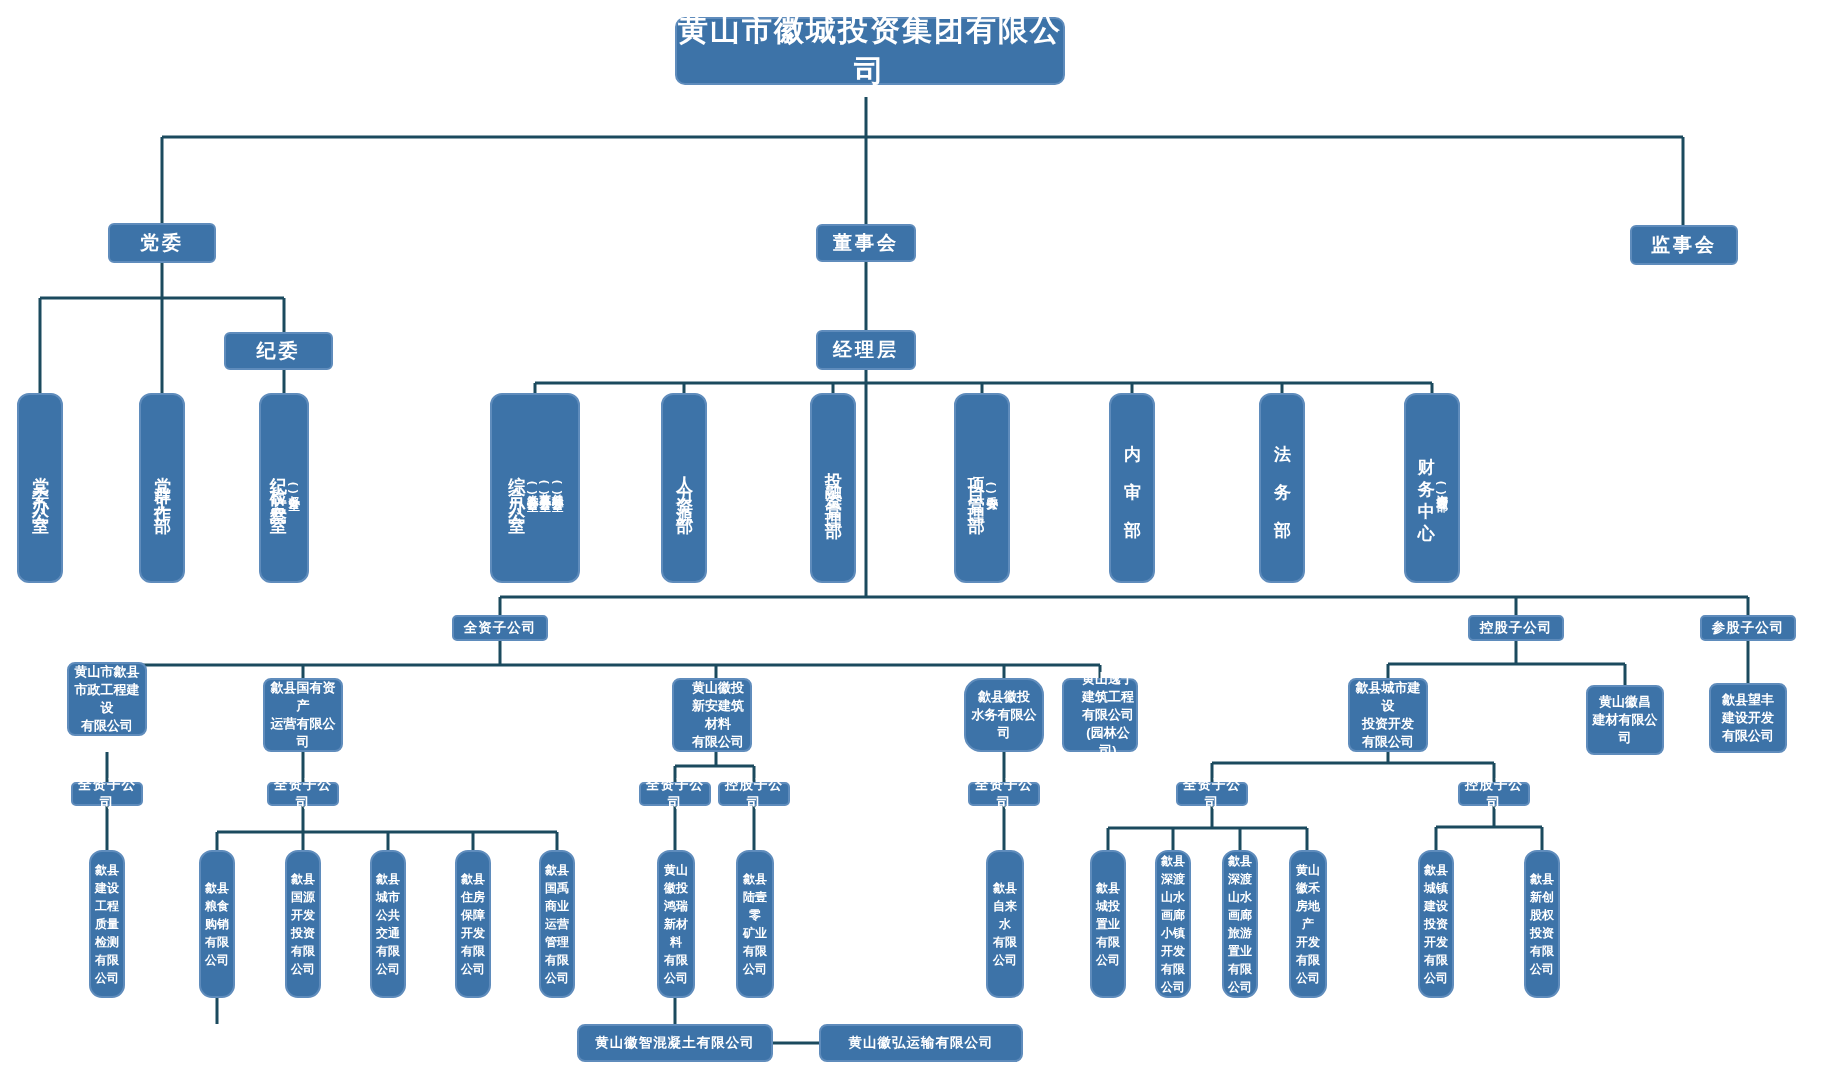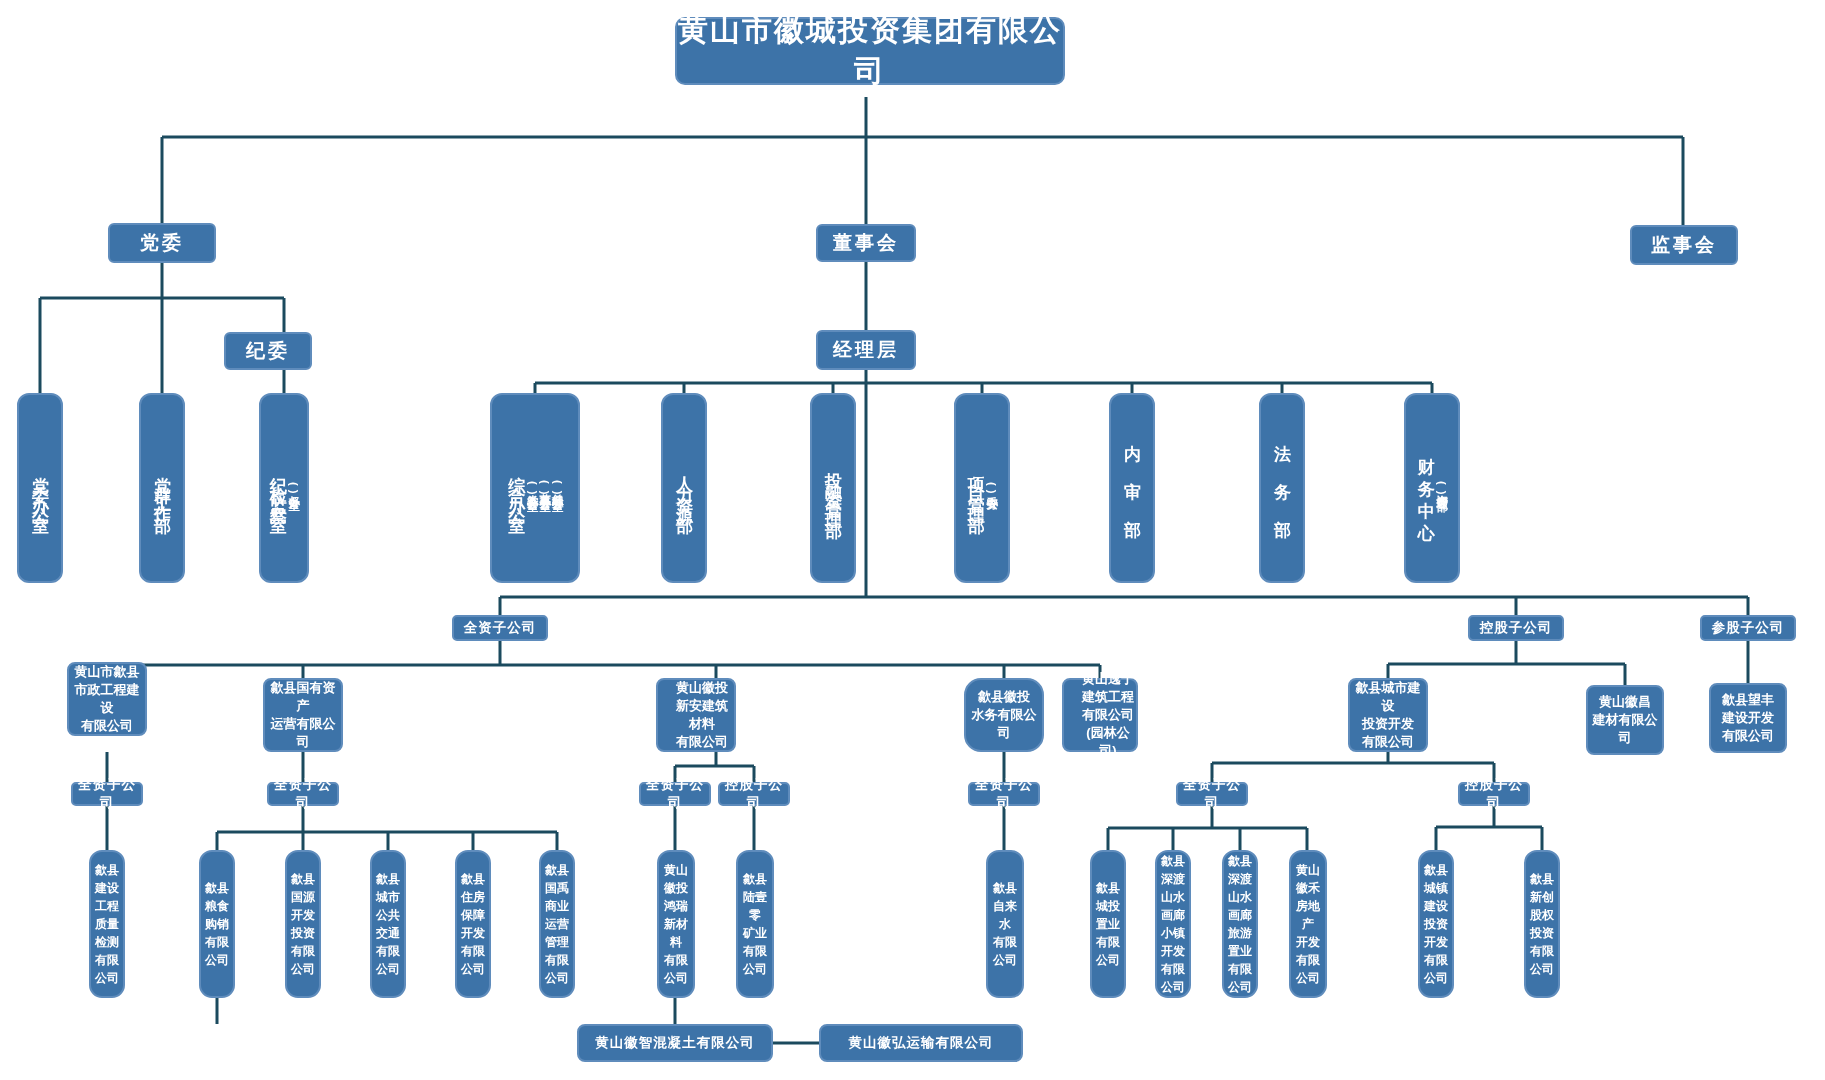--- a/index.html
+++ b/index.html
@@ -53,21 +53,21 @@
       <path d="M1494 806 V827 M1436 827 H1542 M1436 827 V850 M1542 827 V850"></path>
 
       <path d="M217 998 V1024 M675 998 V1024 M773 1043 H819"></path>
     </g>
   </svg>
 
   <div class="node title" style="left:675px;top:17px;width:390px;height:68px;">黄山市徽城投资集团有限公司</div>
   <div class="node top" style="left:108px;top:223px;width:108px;height:40px;">党委</div>
   <div class="node top" style="left:816px;top:224px;width:100px;height:38px;">董事会</div>
   <div class="node top" style="left:1630px;top:225px;width:108px;height:40px;">监事会</div>
-  <div class="node top" style="left:224px;top:332px;width:88px;height:38px;">纪委</div>
+  <div class="node top" style="left:224px;top:332px;width:109px;height:38px;">纪委</div>
   <div class="node top" style="left:816px;top:330px;width:100px;height:40px;">经理层</div>
 
   <div class="node vnode" style="left:17px;top:393px;width:46px;height:190px;">
     <span class="vcol main">党委办公室</span>
   </div>
   <div class="node vnode" style="left:139px;top:393px;width:46px;height:190px;">
     <span class="vcol main">党群工作部</span>
   </div>
   <div class="node vnode" style="left:259px;top:393px;width:50px;height:190px;">
     <span class="vcol main">纪检监察室</span>
@@ -103,21 +103,21 @@
 
   <div class="node badge" style="left:452px;top:615px;width:96px;height:26px;">全资子公司</div>
   <div class="node badge" style="left:1468px;top:615px;width:96px;height:26px;">控股子公司</div>
   <div class="node badge" style="left:1700px;top:615px;width:96px;height:26px;">参股子公司</div>
 
   <div class="node co" style="left:67px;top:662px;width:80px;height:74px;">黄山市歙县
 市政工程建设
 有限公司</div>
   <div class="node co" style="left:263px;top:678px;width:80px;height:74px;">歙县国有资产
 运营有限公司</div>
-  <div class="node co" style="left:656px;top:678px;width:80px;height:74px;padding-left:12px;">黄山徽投
+  <div class="node co" style="left:672px;top:678px;width:80px;height:74px;padding-left:12px;">黄山徽投
 新安建筑材料
 有限公司</div>
   <div class="node co" style="left:964px;top:678px;width:80px;height:74px;border-radius:17px;">歙县徽投
 水务有限公司</div>
   <div class="node co" style="left:1062px;top:678px;width:76px;height:74px;padding-left:16px;">黄山逸宁
 建筑工程
 有限公司
 (园林公司)</div>
   <div class="node co" style="left:1348px;top:678px;width:80px;height:74px;">歙县城市建设
 投资开发

